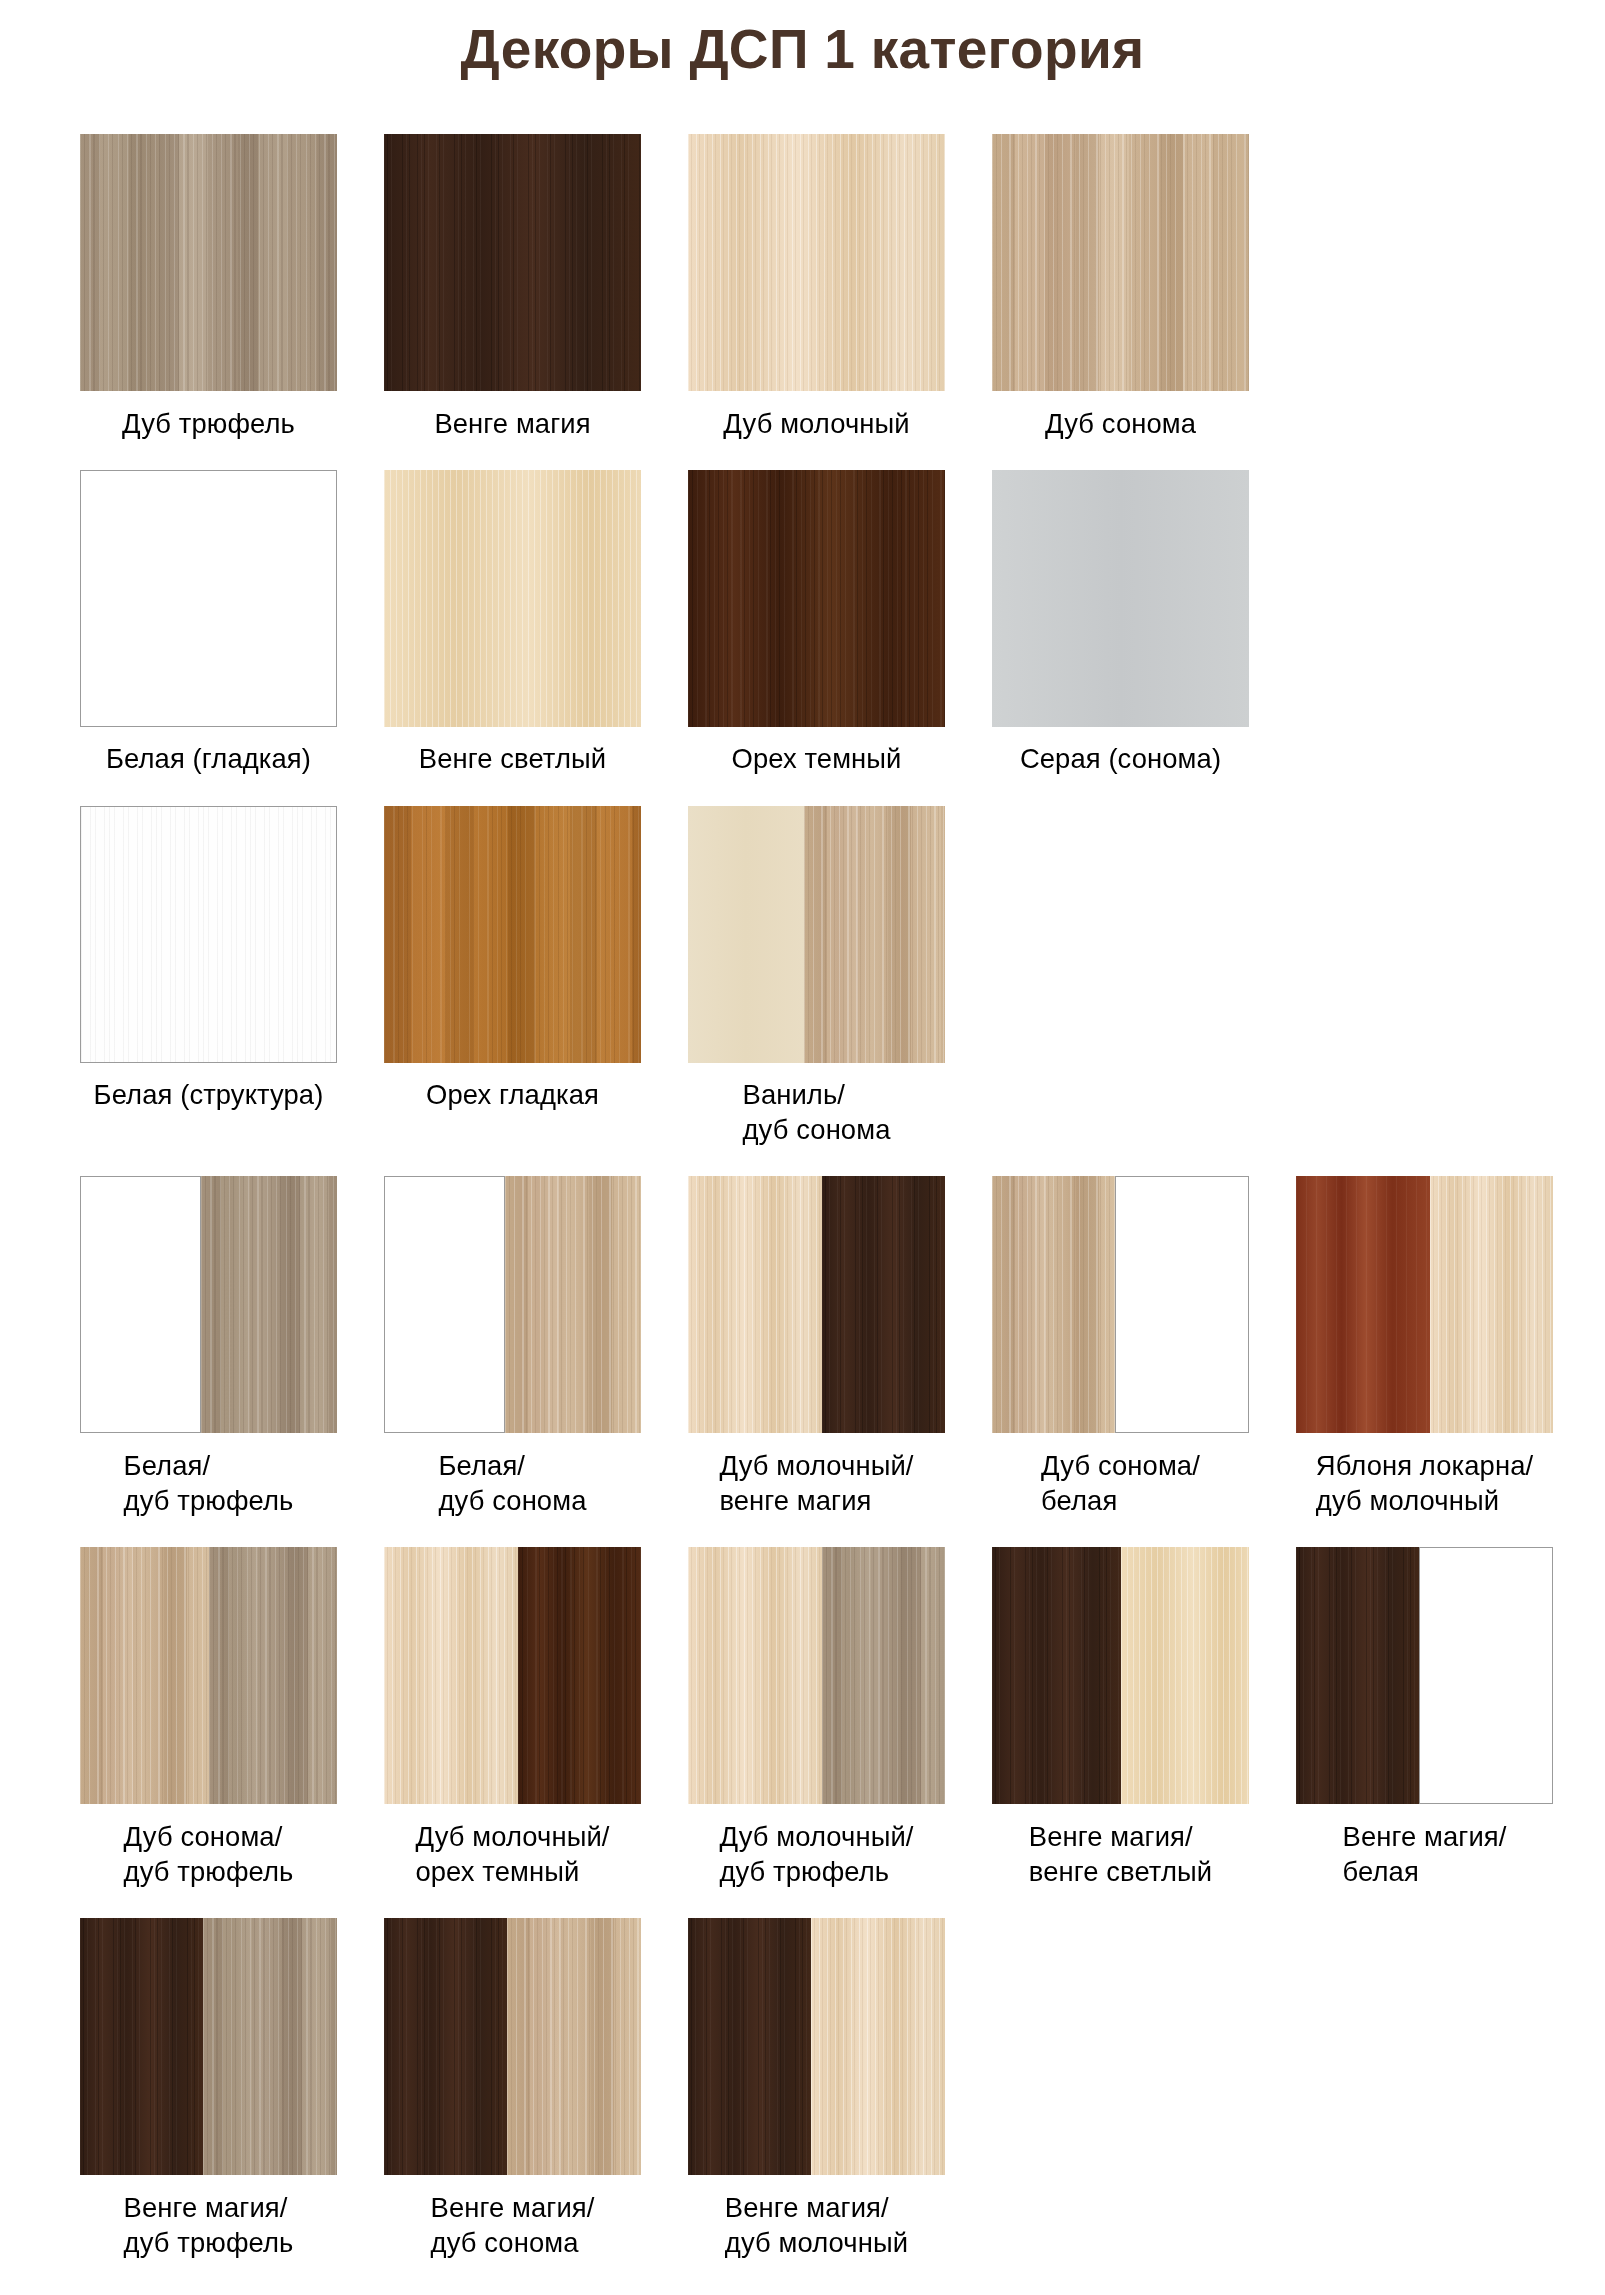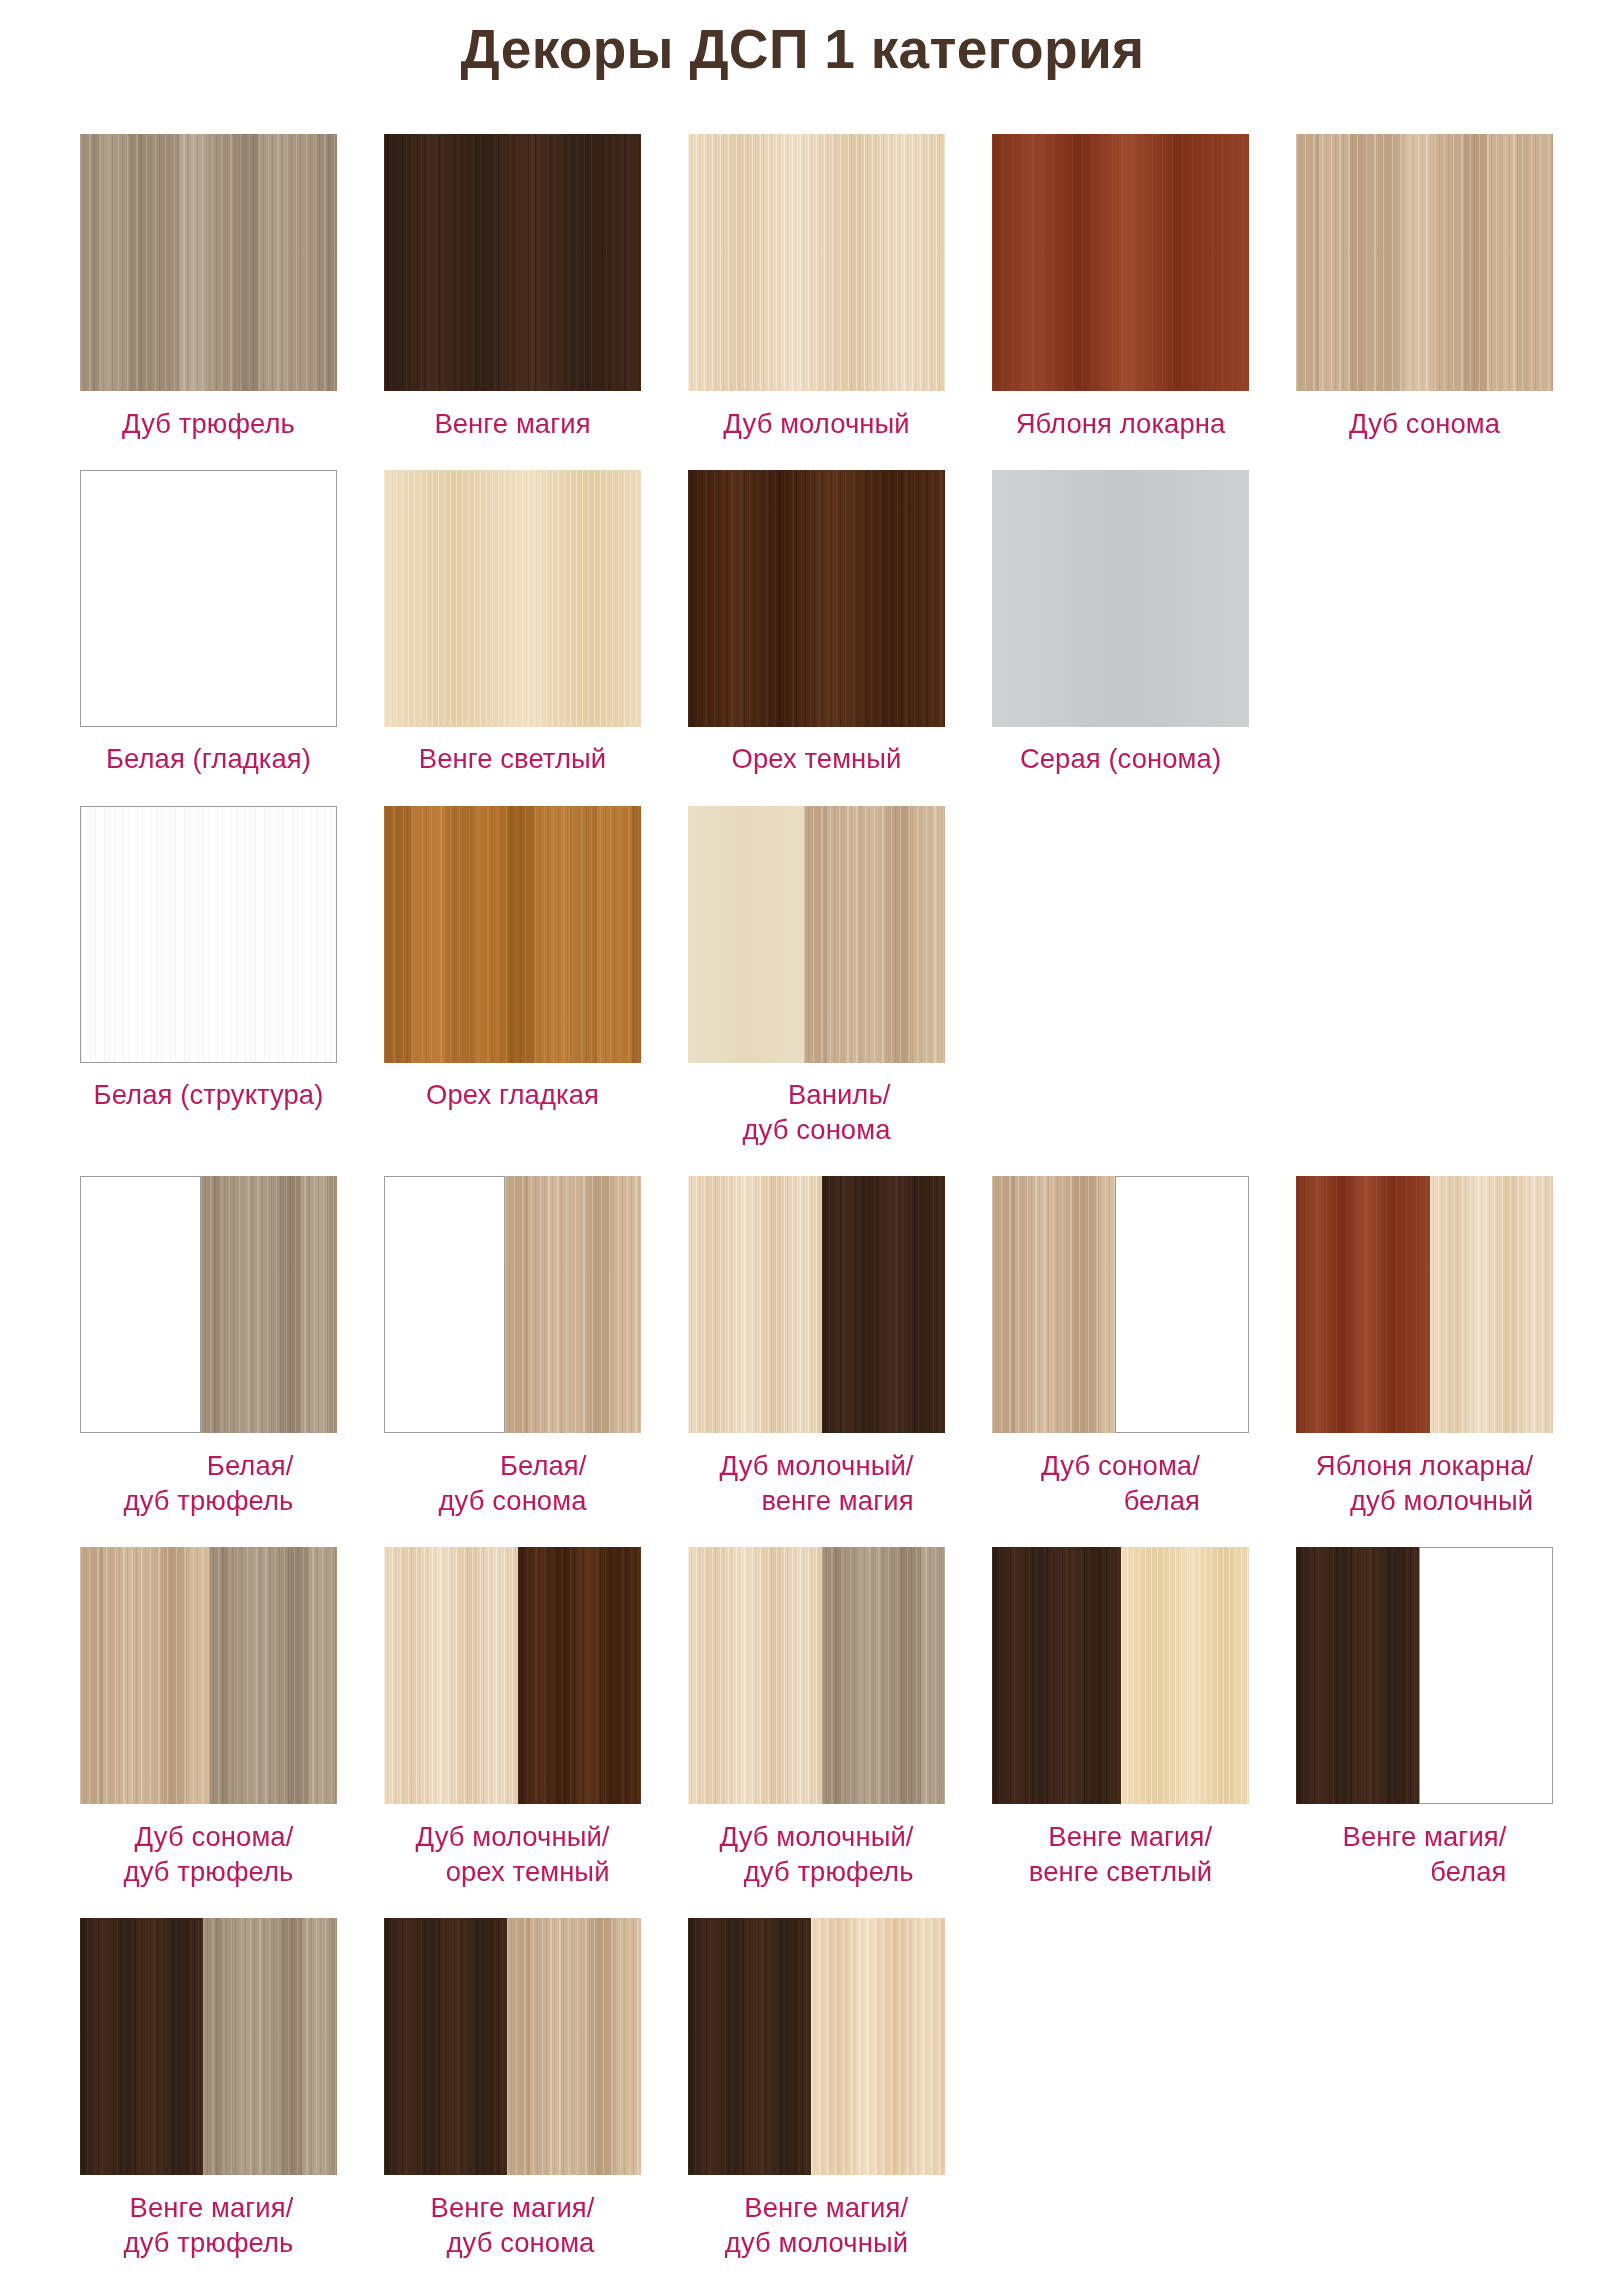--- a/index.html
+++ b/index.html
@@ -78,24 +78,24 @@
     position: relative;
     overflow: hidden;
   }
   .half.white-face {
     box-sizing: border-box;
     border: 1.3px solid #9b9b9b;
   }
 
   .label {
     margin-top: 14.7px;
-    text-align: right;
+    text-align: left;
     font-size: 27.4px;
     line-height: 1.28;
-    color: #be185d;
+    color: #000000;
     font-weight: normal;
     letter-spacing: 0.1px;
     white-space: pre-line;
   }
 
   
   
   .m-dub-tryufel {
     background-color: #a8967f;
     background-image:
@@ -268,26 +268,20 @@
         <div class="label">Венге магия</div>
       </div>
 
       <div class="cell">
         <div class="swatch">
           <div class="half m-dub-molochnyy" style="width:100%;"></div>
         </div>
         <div class="label">Дуб молочный</div>
       </div>
 
-      <div class="cell">
-        <div class="swatch">
-          <div class="half m-yablonya-lokarna" style="width:100%;"></div>
-        </div>
-        <div class="label">Яблоня локарна</div>
-      </div>
 
       <div class="cell">
         <div class="swatch">
           <div class="half m-dub-sonoma" style="width:100%;"></div>
         </div>
         <div class="label">Дуб сонома</div>
       </div>
 
     </div>
 

